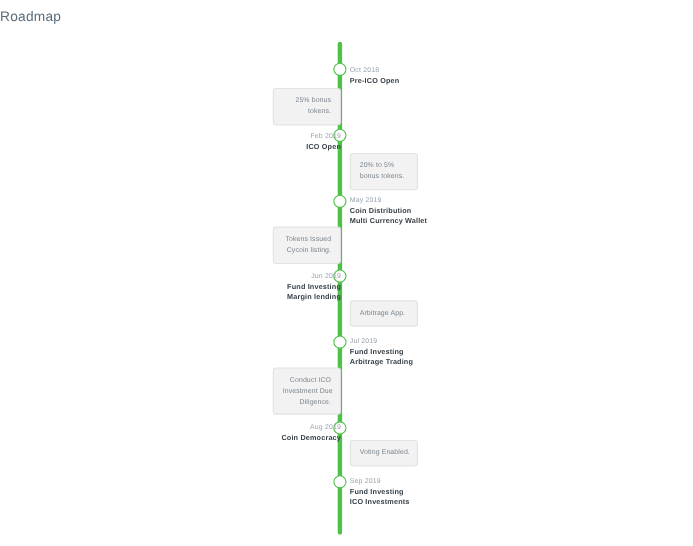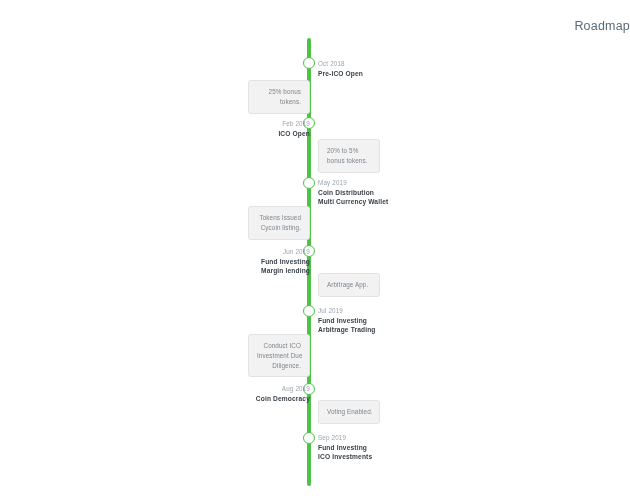--- a/index.html
+++ b/index.html
@@ -13,24 +13,24 @@
     overflow: hidden;
   }
   .page {
     position: relative;
     width: 630px;
     height: 496px;
     background: #ffffff;
   }
   .page-title {
     position: absolute;
-    top: 19px;
+    top: 8px;
     left: 0;
     width: 630px;
-    text-align: right;
+    text-align: left;
     font-size: 12.5px;
     color: #5a6b7a;
     letter-spacing: 0.2px;
     font-weight: 400;
   }
 
   
   .timeline {
     position: absolute;
     left: 0;

